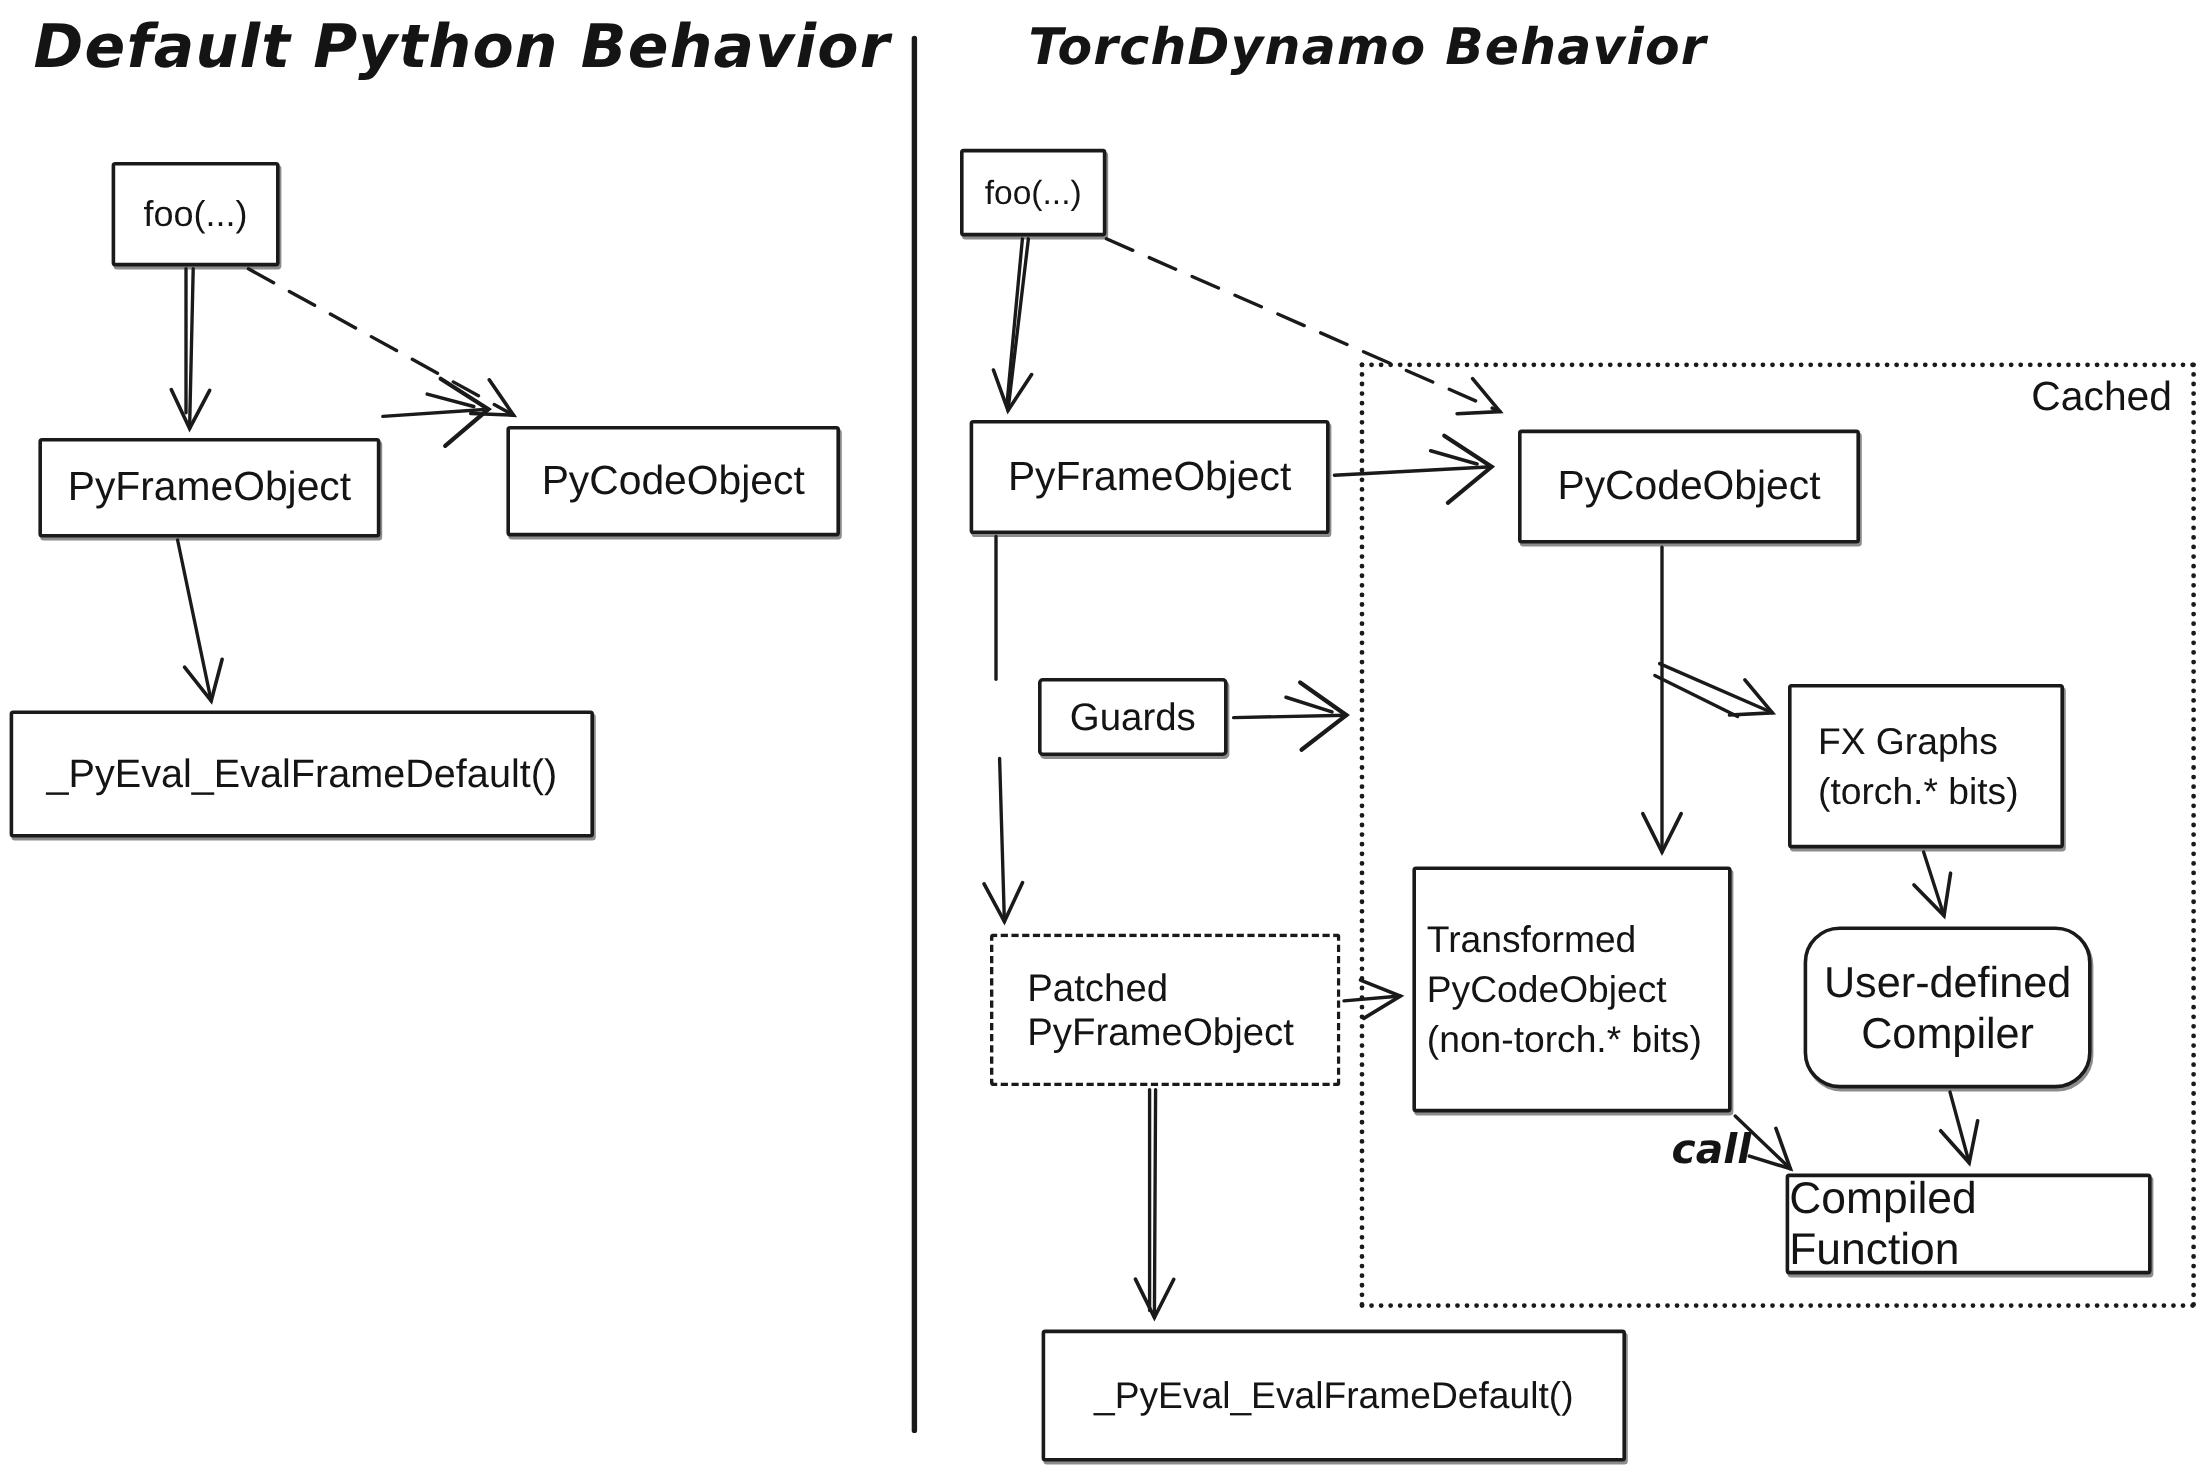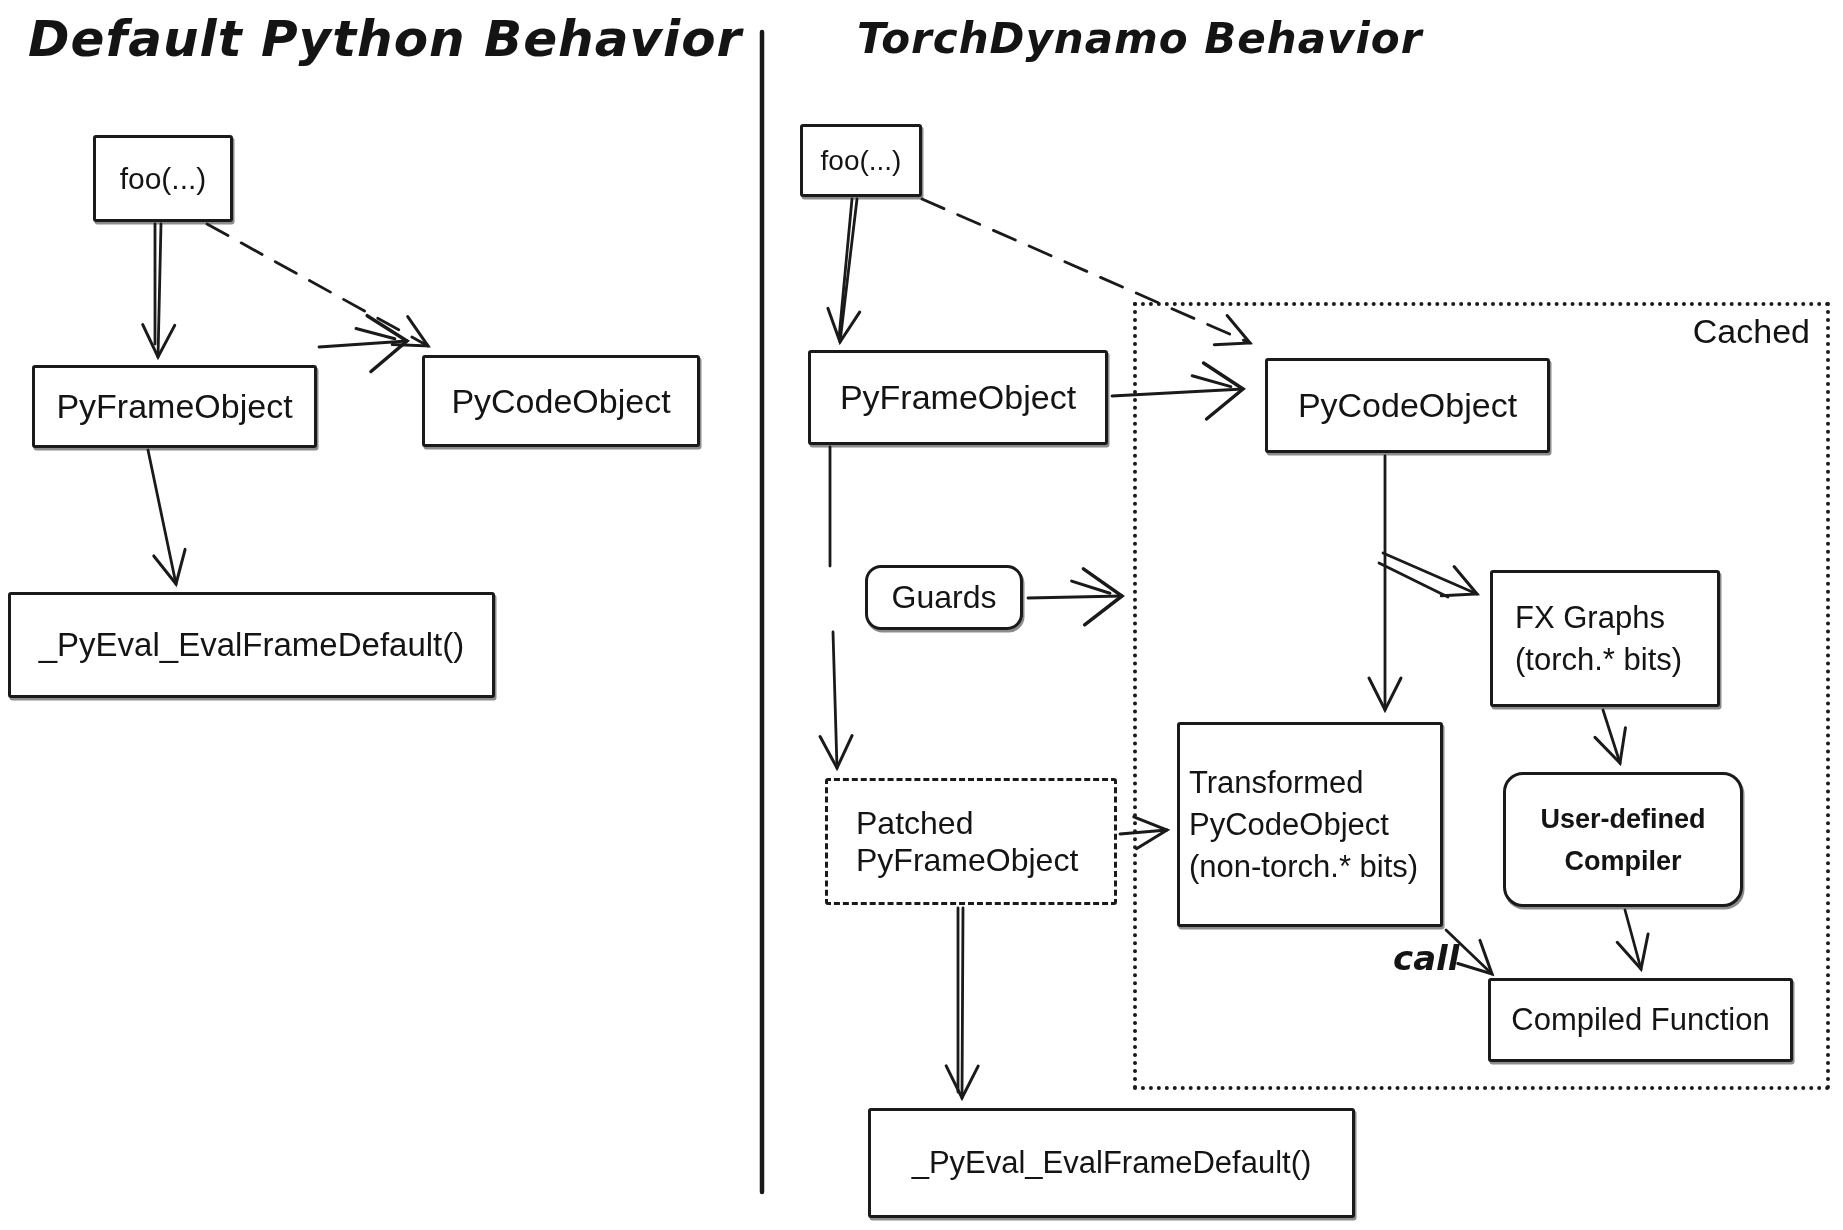--- a/index.html
+++ b/index.html
@@ -84,21 +84,21 @@
 
   <div class="node" style="left:800px;top:124px;width:122px;height:73px;font-size:28px;">
     <span>foo(...)</span>
   </div>
   <div class="node" style="left:808px;top:350px;width:300px;height:95px;font-size:34px;">
     <span>PyFrameObject</span>
   </div>
   <div class="node" style="left:1265px;top:358px;width:285px;height:95px;font-size:34px;">
     <span>PyCodeObject</span>
   </div>
-  <div class="node" style="left:865px;top:565px;width:158px;height:65px;font-size:32px;border-radius:16px;">
+  <div class="node" style="left:865px;top:565px;width:158px;height:65px;font-size:32px;border-radius:4px;">
     <span>Guards</span>
   </div>
   <div class="node dashedbox" style="left:825px;top:778px;width:292px;height:127px;font-size:32px;justify-content:flex-start;padding-left:28px;">
     <div class="lines">
       <span>Patched</span>
       <span>PyFrameObject</span>
     </div>
   </div>
   <div class="node" style="left:1177px;top:722px;width:266px;height:205px;font-size:31px;justify-content:flex-start;padding-left:9px;">
     <div class="lines" style="line-height:42px;">
@@ -106,27 +106,27 @@
       <span>PyCodeObject</span>
       <span>(non-torch.* bits)</span>
     </div>
   </div>
   <div class="node" style="left:1490px;top:570px;width:230px;height:137px;font-size:31px;justify-content:flex-start;padding-left:22px;">
     <div class="lines" style="line-height:42px;">
       <span>FX Graphs</span>
       <span>(torch.* bits)</span>
     </div>
   </div>
-  <div class="node" style="left:1503px;top:772px;width:240px;height:135px;font-size:27px;border-radius:20px;font-weight:bold;">
+  <div class="node" style="left:1503px;top:772px;width:240px;height:135px;font-size:36px;border-radius:30px;">
     <div class="lines" style="line-height:42px;align-items:center;">
       <span>User-defined</span>
       <span>Compiler</span>
     </div>
   </div>
-  <div class="node" style="left:1488px;top:978px;width:305px;height:84px;font-size:31px;">
+  <div class="node" style="left:1488px;top:978px;width:305px;height:84px;font-size:37px;">
     <span>Compiled Function</span>
   </div>
   <div class="node" style="left:868px;top:1108px;width:487px;height:110px;font-size:31px;">
     <span>_PyEval_EvalFrameDefault()</span>
   </div>
 
   <div class="hand" style="left:1393px;top:938px;font-size:34px;">call</div>
 
 </div>
 

